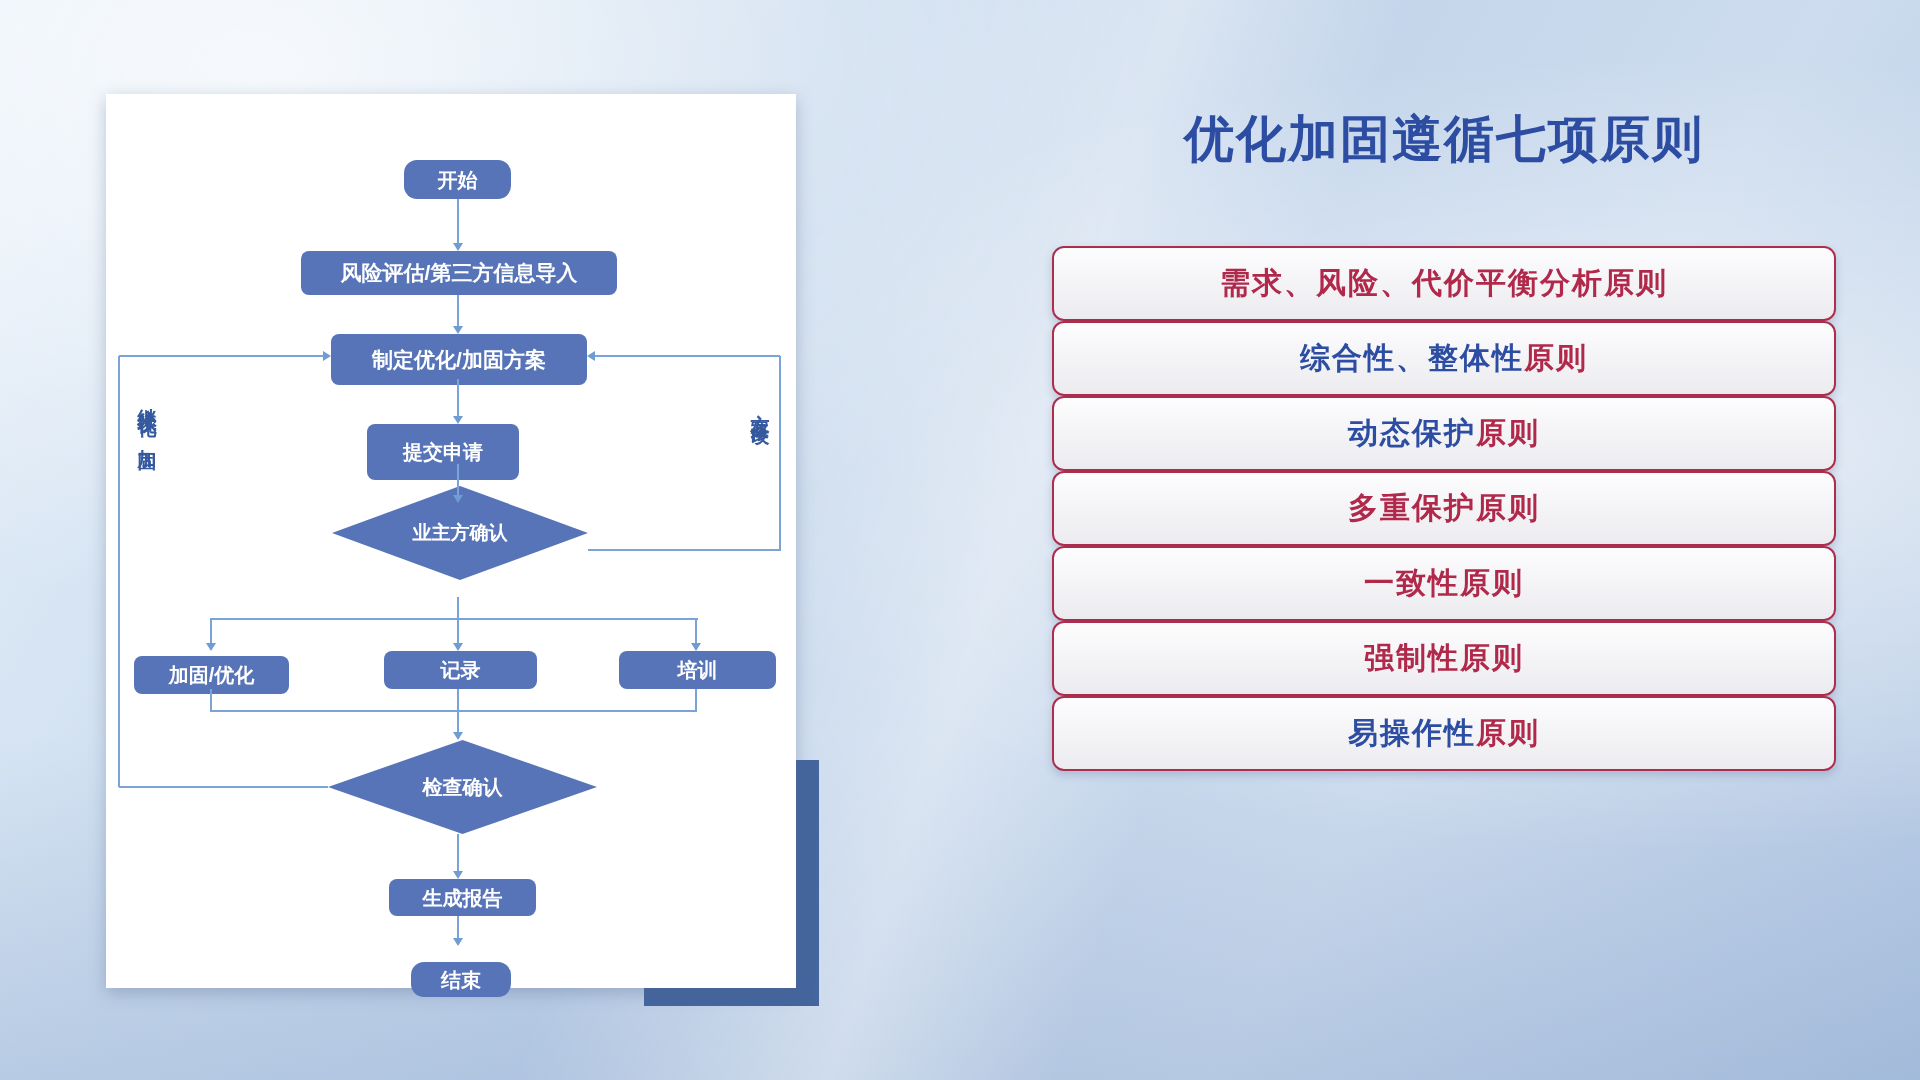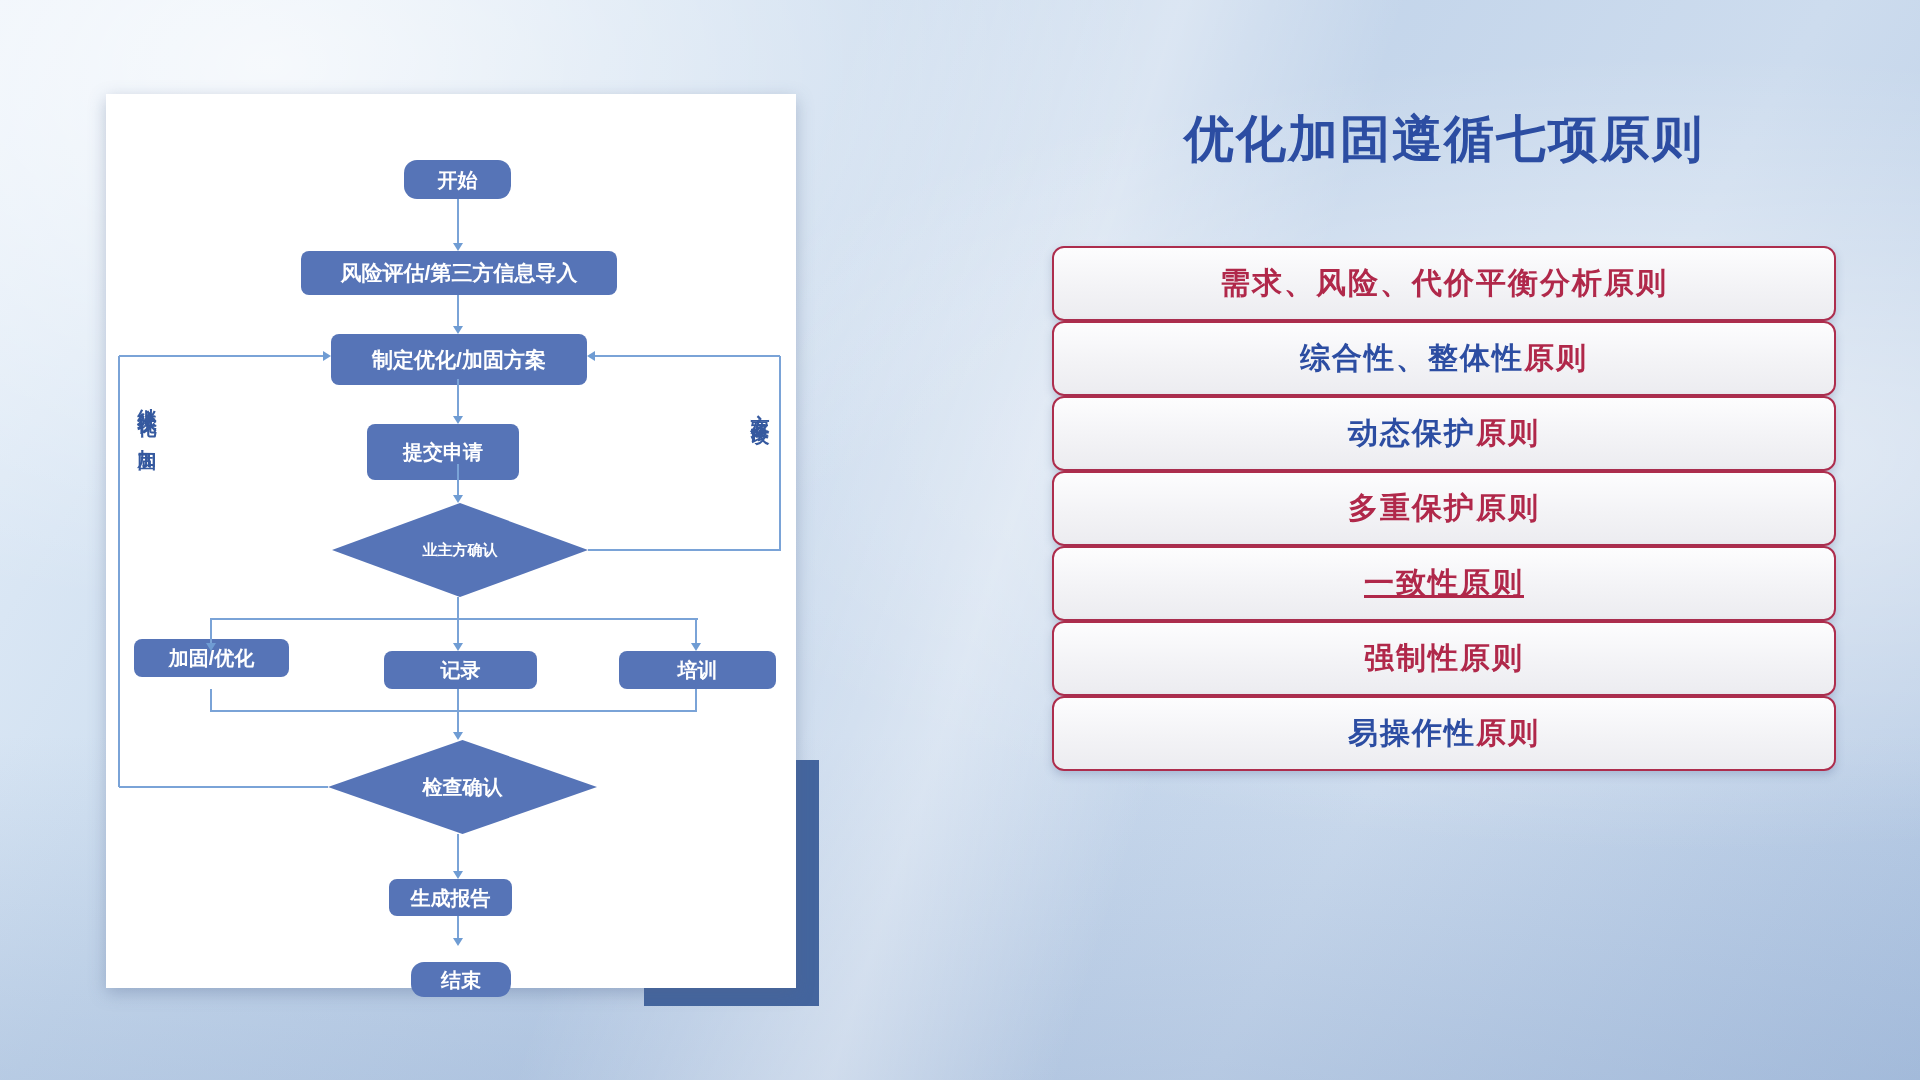--- a/index.html
+++ b/index.html
@@ -80,26 +80,26 @@
 <div class="stage">
 
   <div class="shadow-block"></div>
 
   <div class="card">
 
     <div class="node rounded" style="left:298px;top:66px;width:107px;height:39px;font-size:20px;">开始</div>
     <div class="node rect" style="left:195px;top:157px;width:316px;height:44px;font-size:21px;">风险评估/第三方信息导入</div>
     <div class="node rect" style="left:225px;top:240px;width:256px;height:51px;font-size:21px;">制定优化/加固方案</div>
     <div class="node rect" style="left:261px;top:330px;width:152px;height:56px;font-size:20px;">提交申请</div>
-    <div class="node diamond" style="left:226px;top:409px;width:256px;height:94px;font-size:15px;">业主方确认</div>
-    <div class="node rect" style="left:28px;top:545px;width:155px;height:38px;font-size:20px;">加固/优化</div>
+    <div class="node diamond" style="left:226px;top:392px;width:256px;height:94px;font-size:19px;">业主方确认</div>
+    <div class="node rect" style="left:28px;top:562px;width:155px;height:38px;font-size:20px;">加固/优化</div>
     <div class="node rect" style="left:278px;top:557px;width:153px;height:38px;font-size:20px;">记录</div>
     <div class="node rect" style="left:513px;top:557px;width:157px;height:38px;font-size:20px;">培训</div>
     <div class="node diamond" style="left:222px;top:646px;width:269px;height:94px;font-size:20px;">检查确认</div>
-    <div class="node rect" style="left:283px;top:785px;width:123px;height:37px;font-size:20px;">生成报告</div>
+    <div class="node rect" style="left:283px;top:785px;width:147px;height:37px;font-size:20px;">生成报告</div>
     <div class="node rounded" style="left:305px;top:868px;width:100px;height:35px;font-size:20px;font-family:Liberation Serif, serif;">结束</div>
 
     <div class="v" style="left:351px;top:105px;height:45px;"></div>
     <div class="arr-down" style="left:347px;top:149px;"></div>
 
     <div class="v" style="left:351px;top:201px;height:32px;"></div>
     <div class="arr-down" style="left:347px;top:232px;"></div>
 
     <div class="v" style="left:351px;top:285px;height:38px;"></div>
     <div class="arr-down" style="left:347px;top:322px;"></div>
@@ -153,21 +153,21 @@
         <span style="color: rgb(176, 40, 74);">原则</span>
       </div>
     <div class="principle">
         <span style="color: rgb(44, 77, 162);">动态保护</span>
         <span style="color: rgb(176, 40, 74);">原则</span>
       </div>
     <div class="principle">
         <span style="color: rgb(176, 40, 74);">多重保护原则</span>
       </div>
     <div class="principle">
-        <span style="color: rgb(176, 40, 74); text-decoration: underline;">一致性原则</span>
+        <span style="color: rgb(176, 40, 74);">一致性原则</span>
       </div>
     <div class="principle">
         <span style="color: rgb(176, 40, 74);">强制性原则</span>
       </div>
     <div class="principle">
         <span style="color: rgb(44, 77, 162);">易操作性</span>
         <span style="color: rgb(176, 40, 74);">原则</span>
       </div>
   </div>
 

